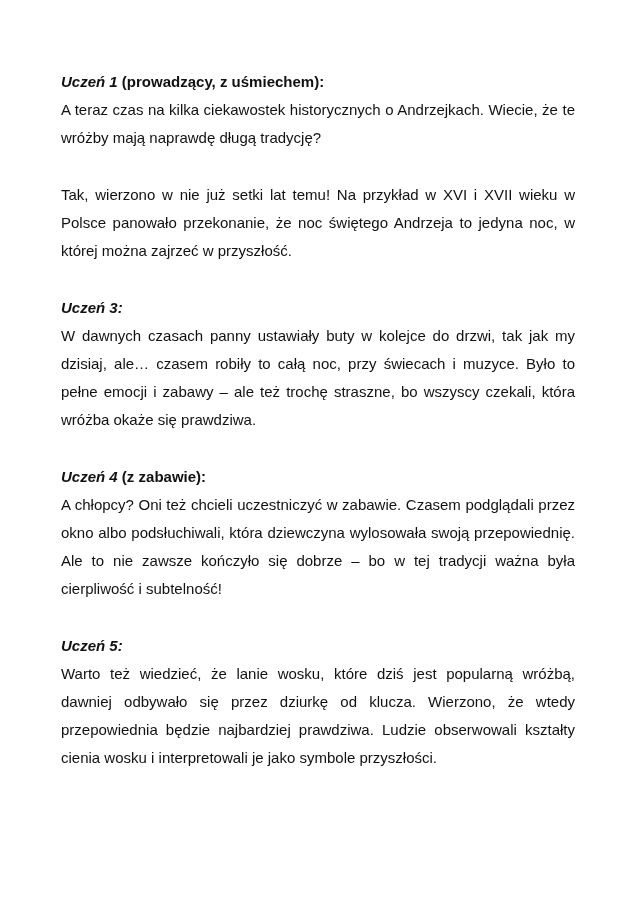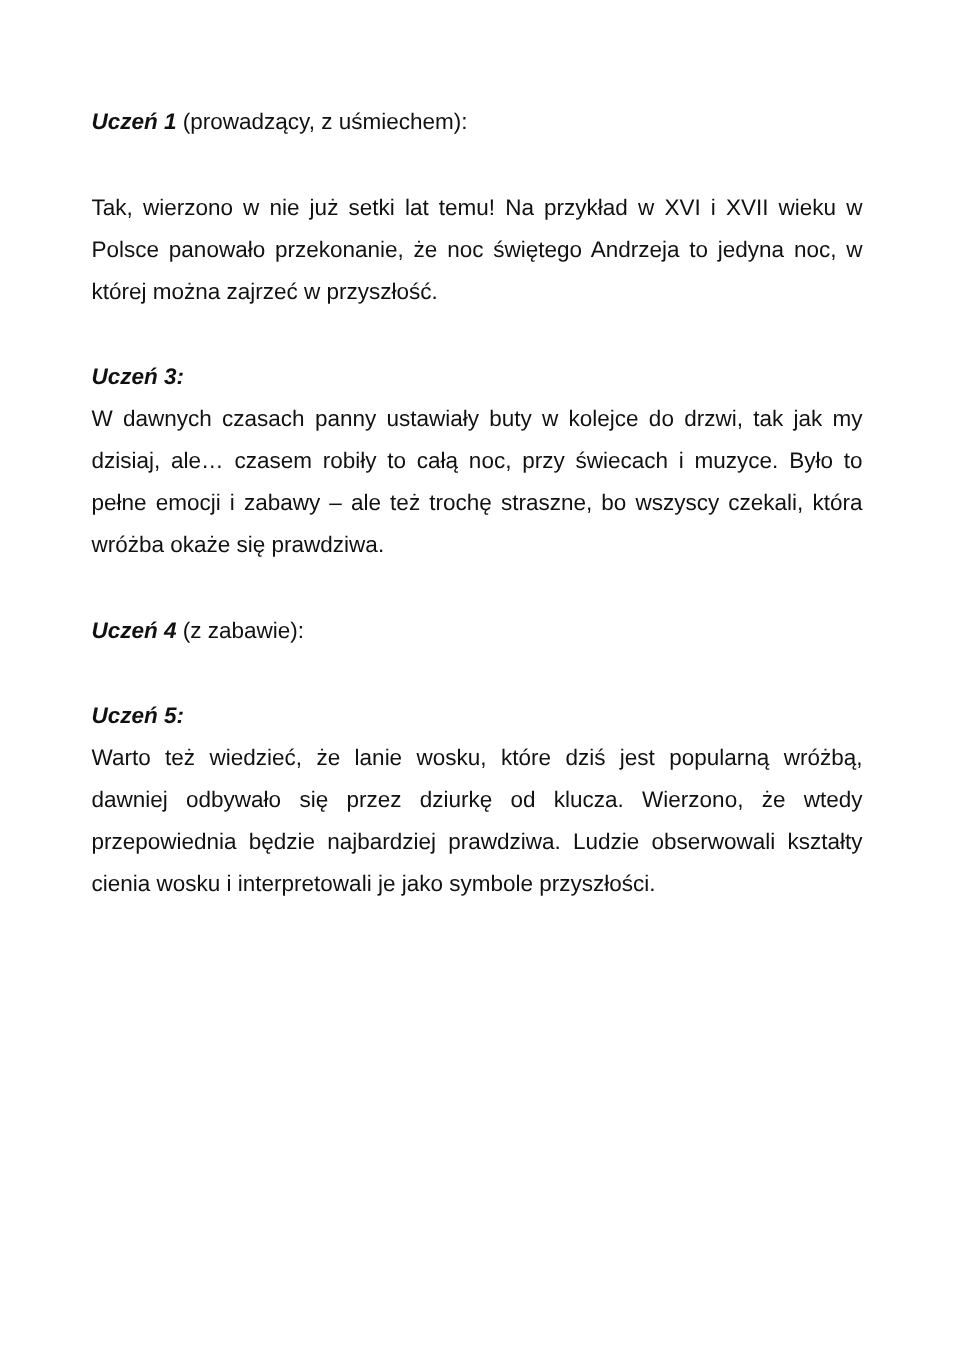--- a/index.html
+++ b/index.html
@@ -48,52 +48,54 @@
   .speaker-line {
     font-size: 15px;
     line-height: 28px;
     margin: 0;
   }
   .speaker-name {
     font-weight: bold;
     font-style: italic;
   }
   .speaker-note {
-    font-weight: normal;
+    font-weight: bold;
   }
   .speech-body {
     font-size: 15px;
     line-height: 28px;
     margin: 0;
     text-align: justify;
     text-justify: inter-word;
     hyphens: none;
   }
 </style>
 </head>
 <body>
 
 <div class="page">
 
 
   <div class="speech">
     <p class="speaker-line"><span class="speaker-name">Uczeń 1</span><span class="speaker-note"> (prowadzący, z uśmiechem):</span></p>
+    <p class="speech-body">A teraz czas na kilka ciekawostek historycznych o Andrzejkach. Wiecie, że te wróżby mają naprawdę długą tradycję?</p>
   </div>
 
   <div class="speech">
     <p class="speech-body">Tak, wierzono w nie już setki lat temu! Na przykład w XVI i XVII wieku w Polsce panowało przekonanie, że noc świętego Andrzeja to jedyna noc, w której można zajrzeć w przyszłość.</p>
   </div>
 
   <div class="speech">
     <p class="speaker-line"><span class="speaker-name">Uczeń 3:</span><span class="speaker-note"></span></p>
     <p class="speech-body">W dawnych czasach panny ustawiały buty w kolejce do drzwi, tak jak my dzisiaj, ale… czasem robiły to całą noc, przy świecach i muzyce. Było to pełne emocji i zabawy – ale też trochę straszne, bo wszyscy czekali, która wróżba okaże się prawdziwa.</p>
   </div>
 
   <div class="speech">
     <p class="speaker-line"><span class="speaker-name">Uczeń 4</span><span class="speaker-note"> (z zabawie):</span></p>
+    <p class="speech-body">A chłopcy? Oni też chcieli uczestniczyć w zabawie. Czasem podglądali przez okno albo podsłuchiwali, która dziewczyna wylosowała swoją przepowiednię. Ale to nie zawsze kończyło się dobrze – bo w tej tradycji ważna była cierpliwość i subtelność!</p>
   </div>
 
   <div class="speech">
     <p class="speaker-line"><span class="speaker-name">Uczeń 5:</span><span class="speaker-note"></span></p>
     <p class="speech-body">Warto też wiedzieć, że lanie wosku, które dziś jest popularną wróżbą, dawniej odbywało się przez dziurkę od klucza. Wierzono, że wtedy przepowiednia będzie najbardziej prawdziwa. Ludzie obserwowali kształty cienia wosku i interpretowali je jako symbole przyszłości.</p>
   </div>
 
 </div>
 
 </body></html>

